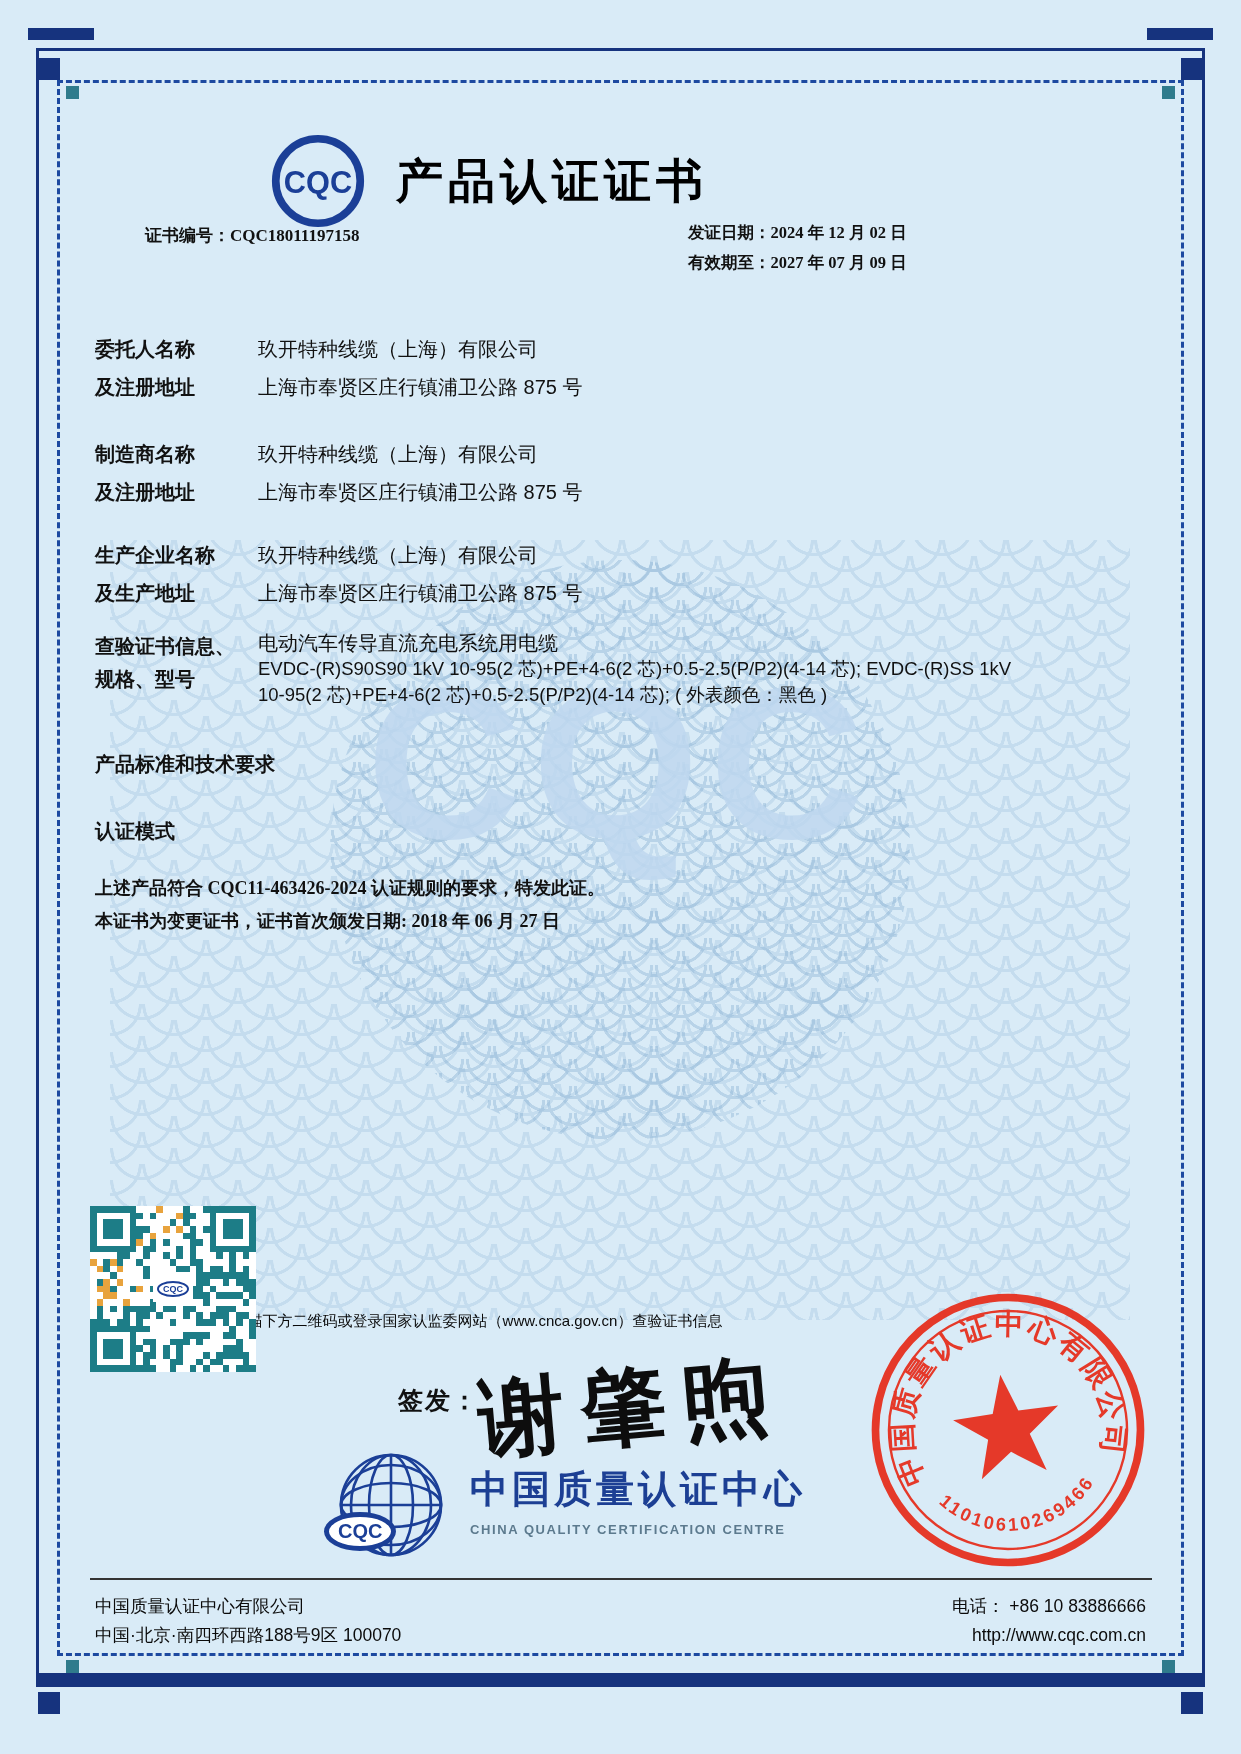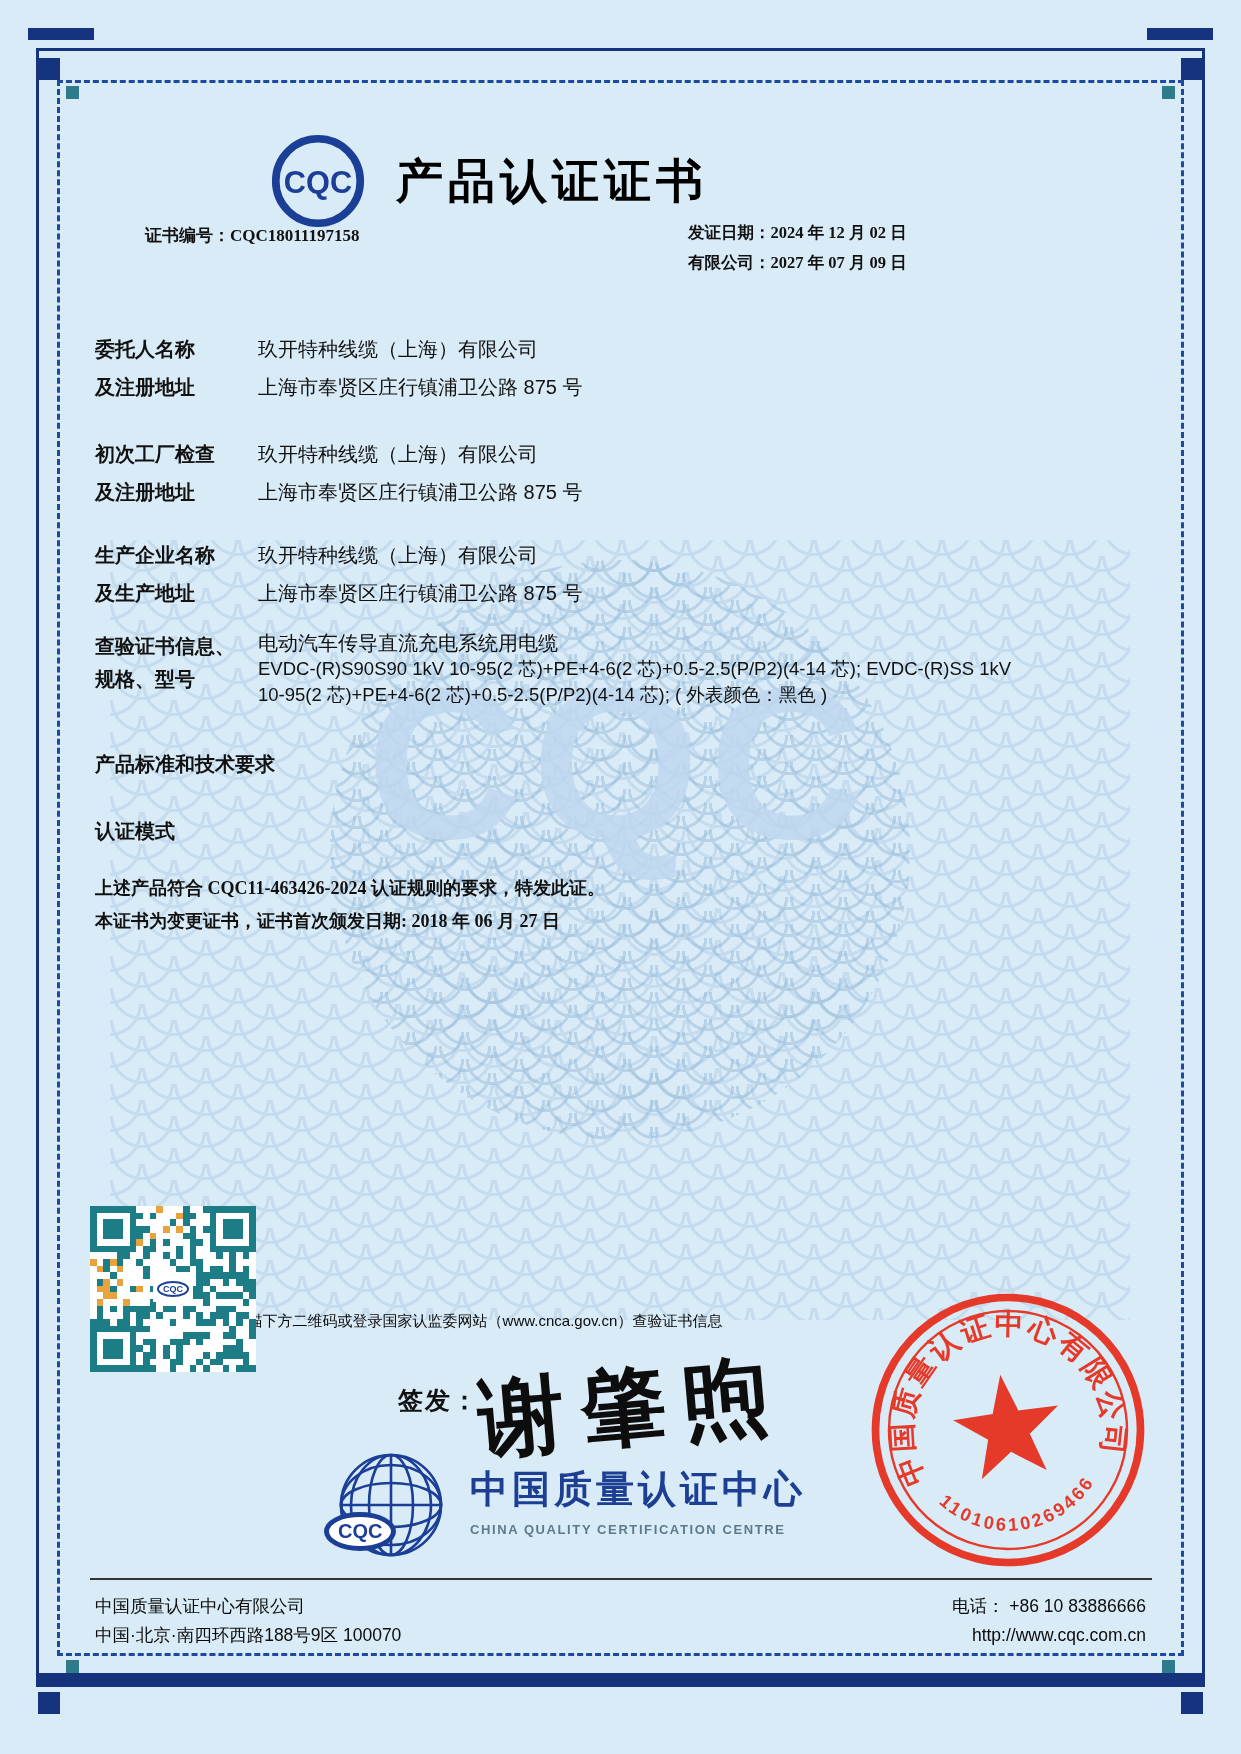--- a/index.html
+++ b/index.html
@@ -94,36 +94,36 @@
       <text x="50" y="62" text-anchor="middle" font-size="32" font-weight="bold" fill="#1b3f97" font-family="Liberation Sans, sans-serif">CQC</text>
     </svg>
     <div class="title">产品认证证书</div>
   </div>
 
   <div class="cert-row kai">
     <span>证书编号：</span><span>CQC18011197158</span>
   </div>
   <div class="dates kai">
     <div><span>发证日期：</span><span>2024 年 12 月 02 日</span></div>
-    <div><span>有限公司：</span><span>2027 年 07 月 09 日</span></div>
+    <div><span>有效期至：</span><span>2027 年 07 月 09 日</span></div>
   </div>
 
   <div class="frow" style="top:330px;">
     <div class="fl">
         <div>委托人名称</div>
                     <div>及注册地址</div>
       </div>
     <div class="fv">
         <div>玖开特种线缆（上海）有限公司</div>
                     <div>上海市奉贤区庄行镇浦卫公路 875 号</div>
       </div>
   </div>
   <div class="frow" style="top:435px;">
     <div class="fl">
-        <div>初次工厂检查</div>
+        <div>制造商名称</div>
                     <div>及注册地址</div>
       </div>
     <div class="fv">
         <div>玖开特种线缆（上海）有限公司</div>
                     <div>上海市奉贤区庄行镇浦卫公路 875 号</div>
       </div>
   </div>
   <div class="frow" style="top:536px;">
     <div class="fl">
         <div>生产企业名称</div>

